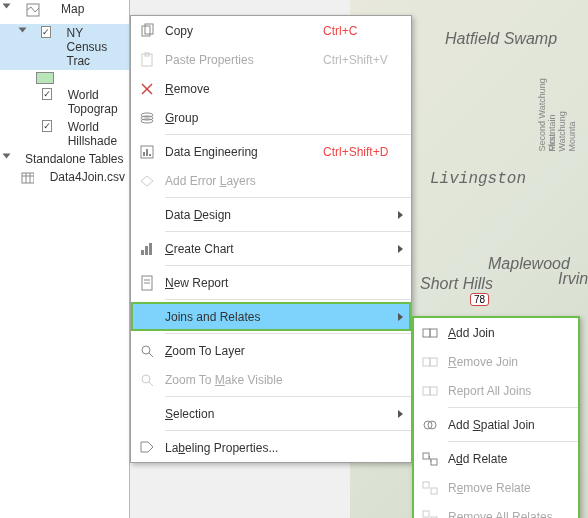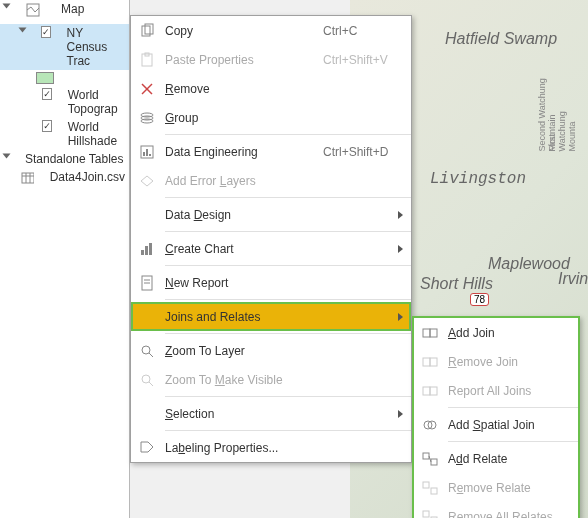--- a/index.html
+++ b/index.html
@@ -17,25 +17,25 @@
 .tree-indent3 { padding-left: 36px; }
 .tri { width: 0; height: 0; border-top: 4px solid transparent; border-bottom: 4px solid transparent; border-left: 5px solid #666; transform: rotate(90deg); }
 .chk { width: 12px; height: 12px; border: 1px solid #888; display: inline-flex; align-items: center; justify-content: center; font-size: 9px; color: #333; background: #fff; }
 .swatch { width: 18px; height: 12px; background: #b8e6b8; border: 1px solid #888; }
 
 .ctx-menu { position: absolute; background: #fff; border: 1px solid #a0a0a0; box-shadow: 2px 2px 5px rgba(0,0,0,0.25); }
 .ctx-menu.main { left: 130px; top: 15px; width: 282px; }
 .ctx-menu.sub { left: 412px; top: 316px; width: 168px; border: 2px solid #6abf4b; }
 .ctx-row { display: flex; align-items: center; height: 29px; padding: 0 8px 0 6px; gap: 8px; color: #333; }
 .ctx-row.disabled { color: #aaa; }
-.ctx-row.boxed { outline: 2px solid #6abf4b; outline-offset: -2px; background: #eab308; }
+.ctx-row.boxed { outline: 2px solid #6abf4b; outline-offset: -2px; background: #7dd3fc; }
 .ctx-icon { width: 20px; height: 20px; display: flex; align-items: center; justify-content: center; flex-shrink: 0; }
 .ctx-label { flex: 1; }
 .ctx-label u { text-decoration: underline; }
-.ctx-shortcut { color: #737373; width: 80px; }
+.ctx-shortcut { color: #ef4444; width: 80px; }
 .ctx-row.disabled .ctx-shortcut { color: #bbb; }
 .ctx-arrow { width: 0; height: 0; border-top: 4px solid transparent; border-bottom: 4px solid transparent; border-left: 5px solid #555; }
 .ctx-sep { height: 1px; background: #e0e0e0; margin: 2px 0 2px 34px; }
 
 .ico { stroke: #888; fill: none; stroke-width: 1; }
 .ctx-row.disabled .ico { stroke: #ccc; }
 </style>
 </head>
 <body>
 

